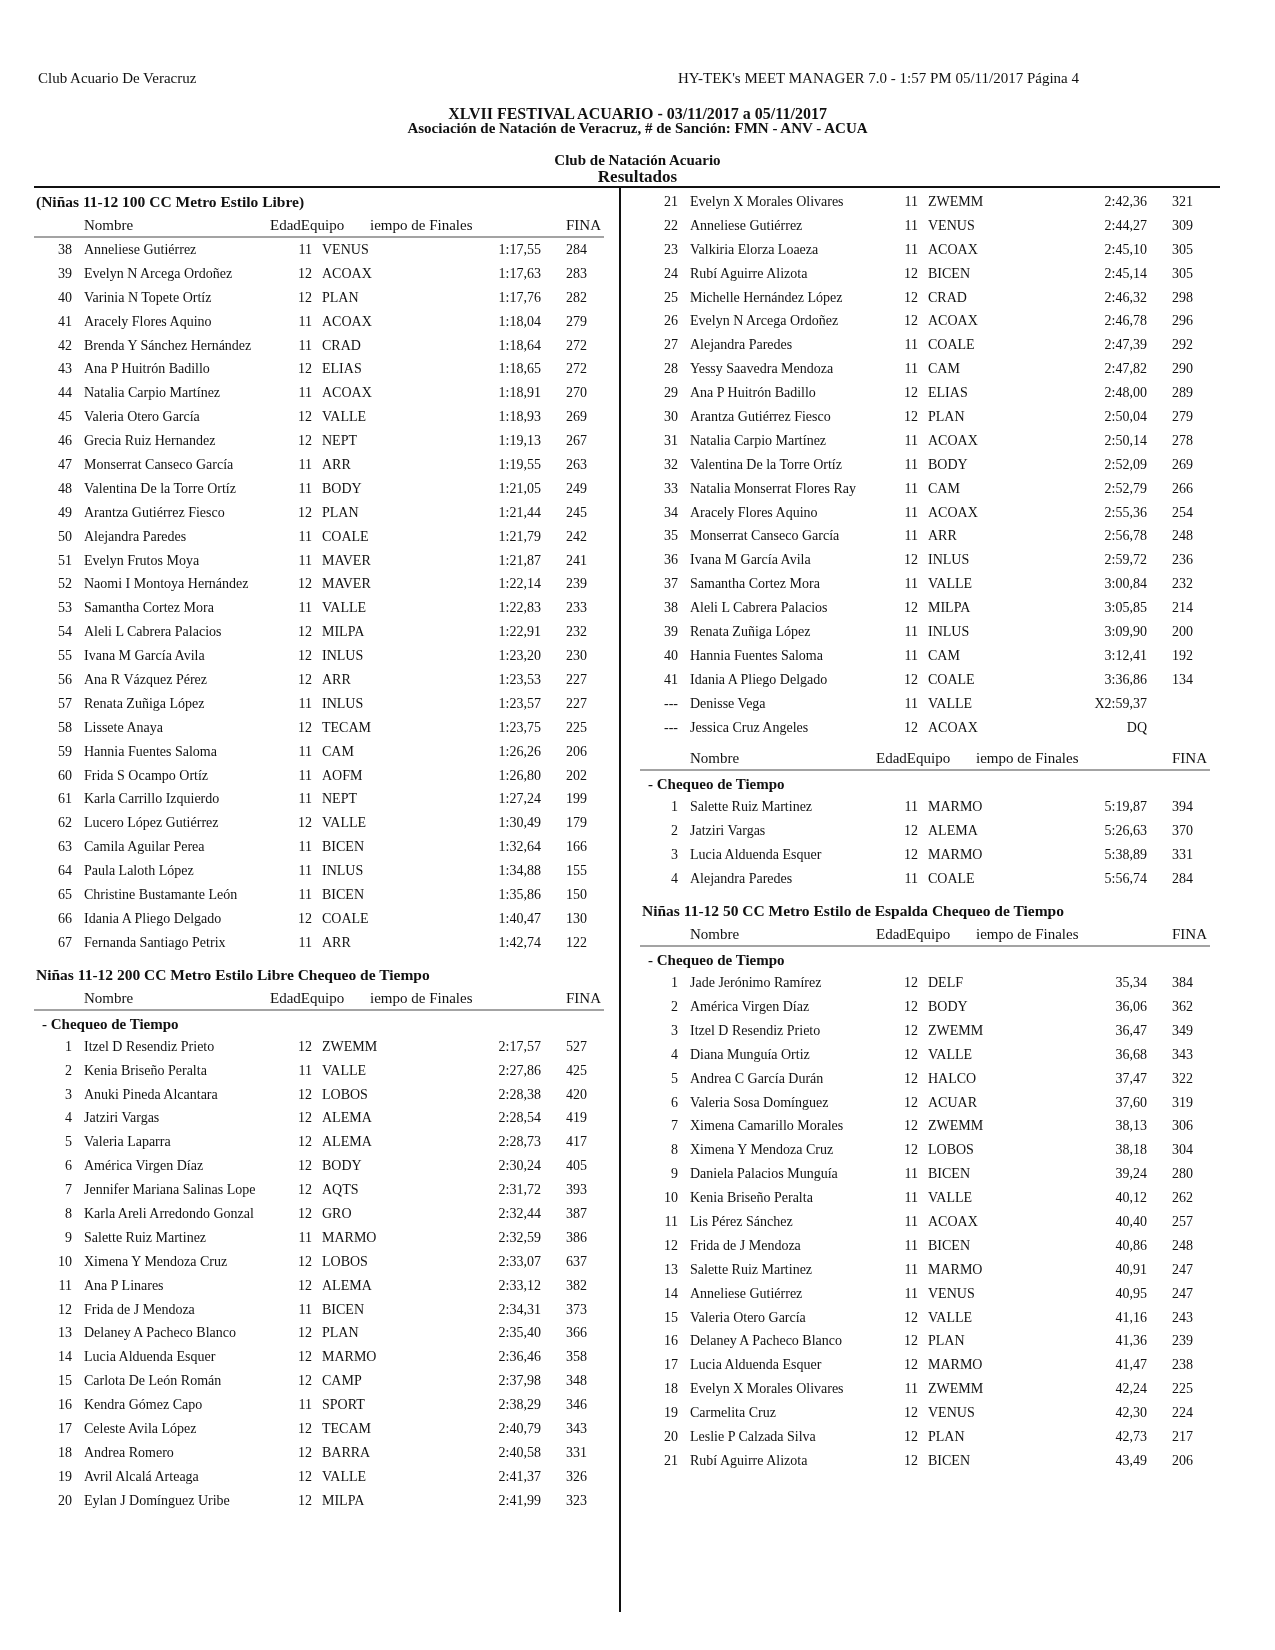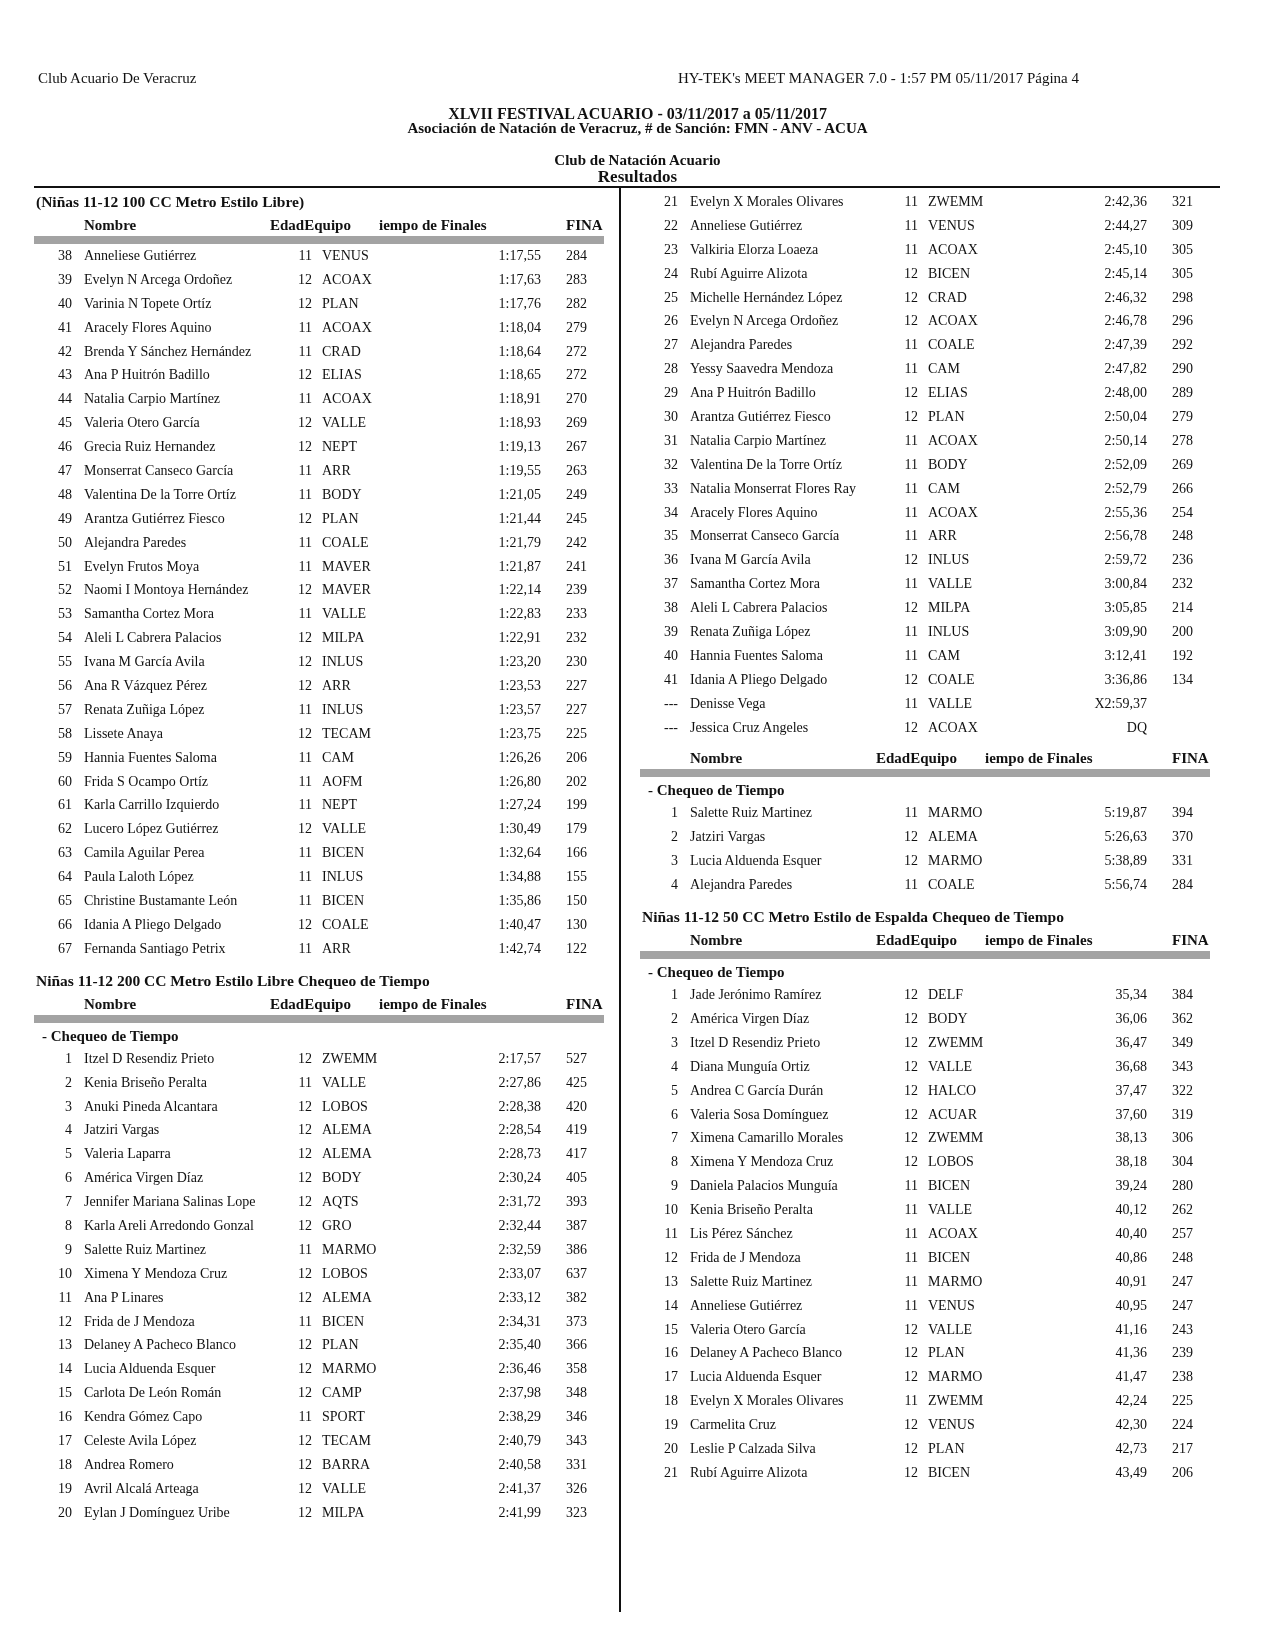--- a/index.html
+++ b/index.html
@@ -13,35 +13,35 @@
   .t3 { top:152px; font-size:15px; }
   .t4 { top:167px; font-size:17px; }
   .top-rule { position:absolute; left:34px; top:186px; width:1186px; height:2px; background:#111; }
   .mid-rule { position:absolute; left:619px; top:186px; width:2px; height:1426px; background:#111; }
 
   .col { position:absolute; top:190px; width:570px; }
   .col.left { left:34px; }
   .col.right { left:640px; }
 
   .ev-title { font-weight:bold; font-size:15.5px; height:24px; line-height:24px; white-space:nowrap; margin-left:2px; }
-  .col-head { position:relative; height:22px; line-height:22px; font-weight:bold; font-size:15px; border-bottom:8px solid #a3a3a3; }
+  .col-head { position:relative; height:22px; line-height:22px; font-weight:normal; font-size:15px; border-bottom:2px solid #a3a3a3; }
   .col-head span { position:absolute; white-space:nowrap; }
   .sub { font-weight:bold; font-size:15px; height:24px; line-height:26px; margin-left:8px; }
   .row { position:relative; height:23.9px; line-height:23.9px; font-size:14px; white-space:nowrap; }
   .row span { position:absolute; }
   .c-place { width:38px; text-align:right; left:0; }
   .c-name { left:50px; width:200px; overflow:hidden; }
   .c-age { left:258px; width:20px; text-align:right; }
   .c-team { left:288px; }
   .c-time { left:400px; width:107px; text-align:right; }
   .c-fina { left:532px; width:32px; text-align:left; }
 
   .h-name { left:50px; }
   .h-edad { left:236px; }
-  .h-tiempo { left:345px; }
+  .h-tiempo { left:336px; }
   .h-fina { left:532px; }
 
   .gap { height:8px; }
 </style>
 </head>
 <body>
 
 <div class="hdr-left">Club Acuario De Veracruz</div>
 <div class="hdr-right">HY-TEK's MEET MANAGER 7.0 - 1:57 PM  05/11/2017  Página 4</div>
 <div class="hdr-center t1">XLVII  FESTIVAL ACUARIO - 03/11/2017 a 05/11/2017</div>

